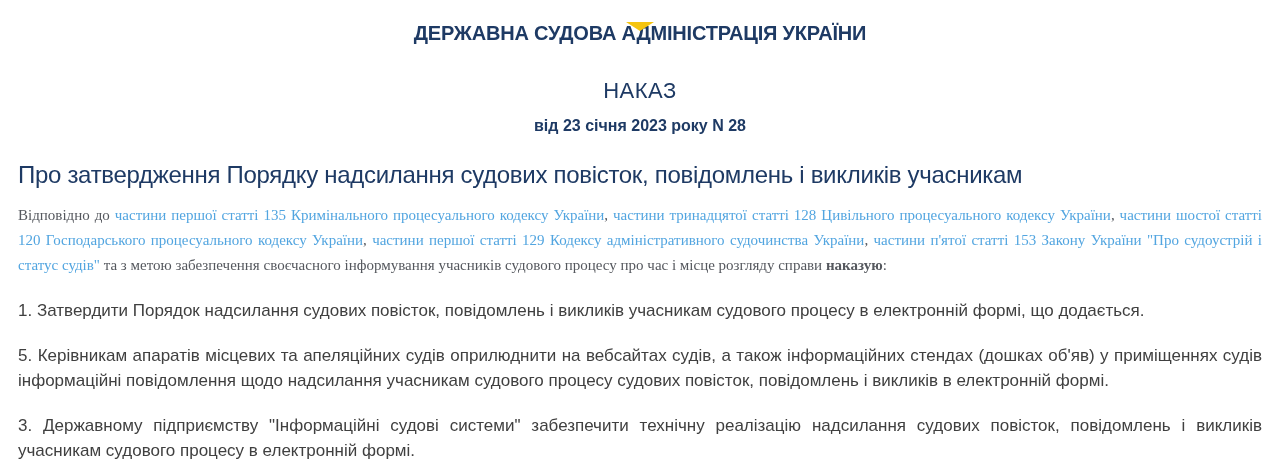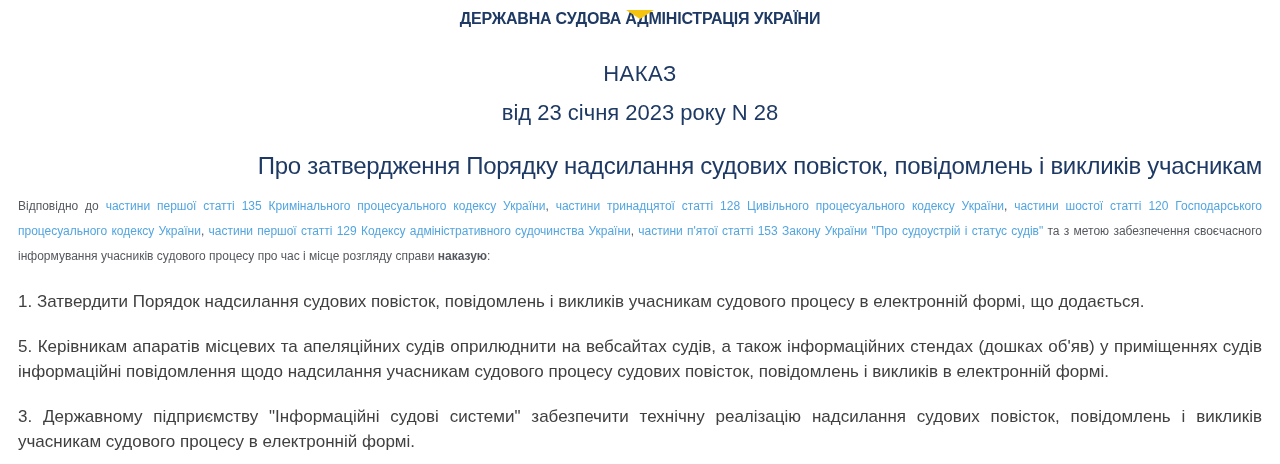--- a/index.html
+++ b/index.html
@@ -24,57 +24,58 @@
     position: absolute;
     top: 0;
     left: 50%;
     transform: translateX(-50%);
     width: 28px;
     height: 9px;
     background: #f5c40f;
     clip-path: polygon(0 0, 100% 0, 50% 100%);
   }
   .org-title {
-    margin: 10px 0 0;
+    margin: 22px 0 0;
     text-align: center;
     color: #1e3a64;
-    font-size: 16px;
+    font-size: 20px;
     font-weight: bold;
     letter-spacing: -0.2px;
   }
   .doc-type {
     margin: 33px 0 0;
     text-align: center;
     color: #1e3a64;
     font-size: 22px;
     font-weight: normal;
     letter-spacing: 0.5px;
   }
   .doc-date {
     margin: 13px 0 0;
     text-align: center;
     color: #1e3a64;
-    font-size: 22px;
-    font-weight: normal;
+    font-size: 16px;
+    font-weight: bold;
   }
   .main-title {
     margin: 25px 0 0;
-    text-align: right;
+    text-align: left;
     color: #1e3a64;
     font-size: 24px;
     font-weight: normal;
     line-height: 30px;
     letter-spacing: -0.3px;
   }
   .intro {
     margin: 13px 0 10px;
     color: #55585e;
-    font-size: 12px;
+    font-size: 15px;
     line-height: 25px;
     text-align: justify;
+    font-family: Liberation Serif, serif;
   }
   .intro a {
     color: #52a5e0;
     text-decoration: none;
     cursor: pointer;
   }
   .intro b {
     font-weight: bold;
   }
   .item {

